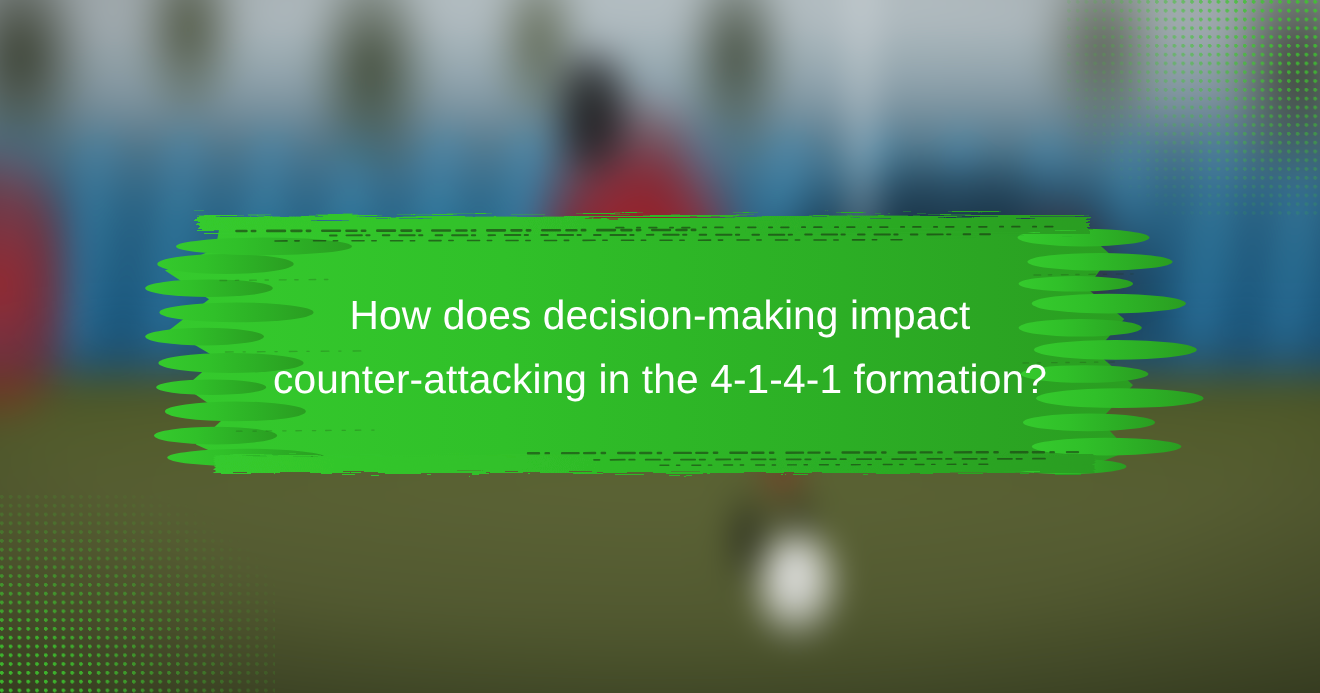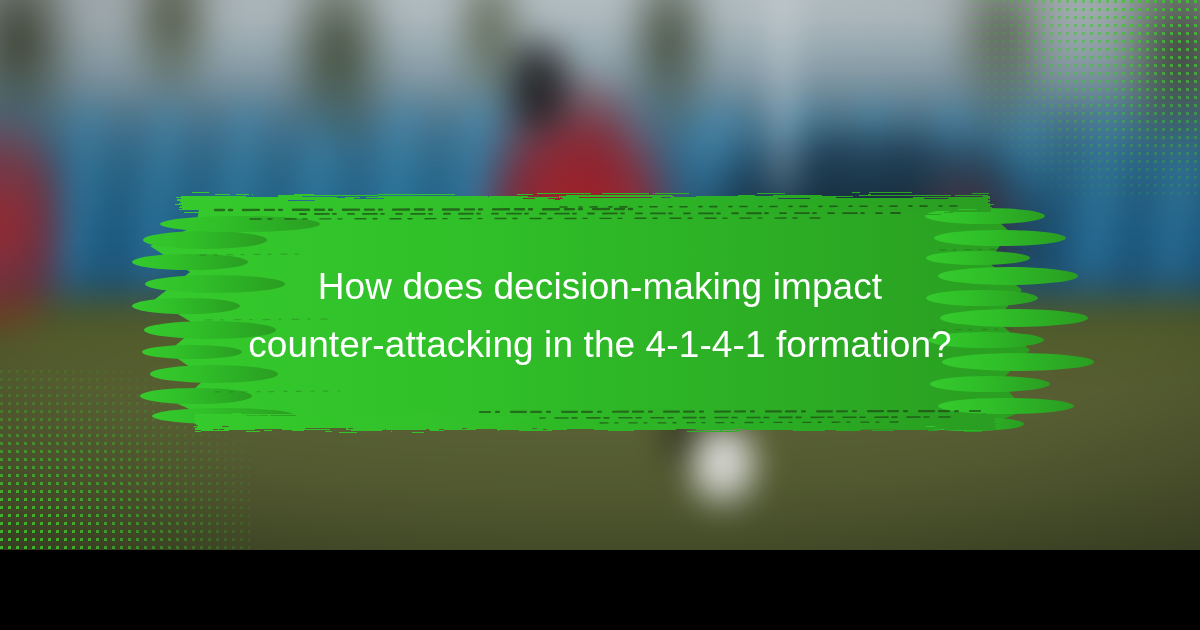--- a/index.html
+++ b/index.html
@@ -8,21 +8,21 @@
     padding: 0;
     background: #000;
   }
   body {
     font-family: "Liberation Sans", sans-serif;
   }
 
   #card {
     position: relative;
     width: 1200px;
-    height: 550px;
+    height: 630px;
     overflow: hidden;
     background: #3a4a52;
   }
 
   
   .photo {
     position: absolute;
     inset: -40px;
     filter: blur(16px) saturate(1.05);
   }

